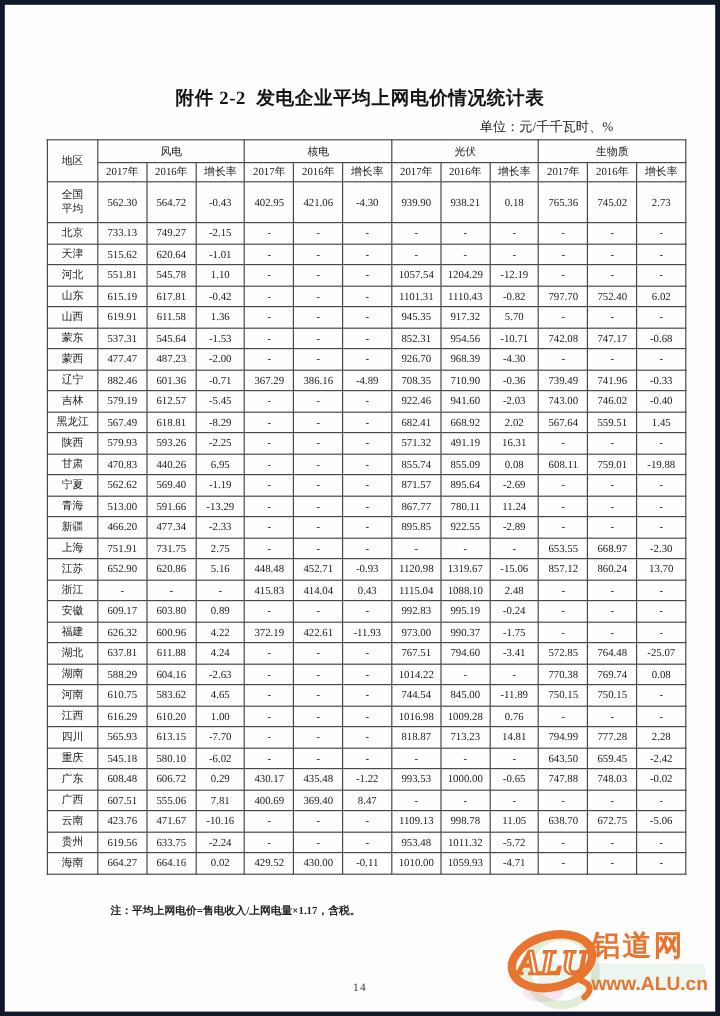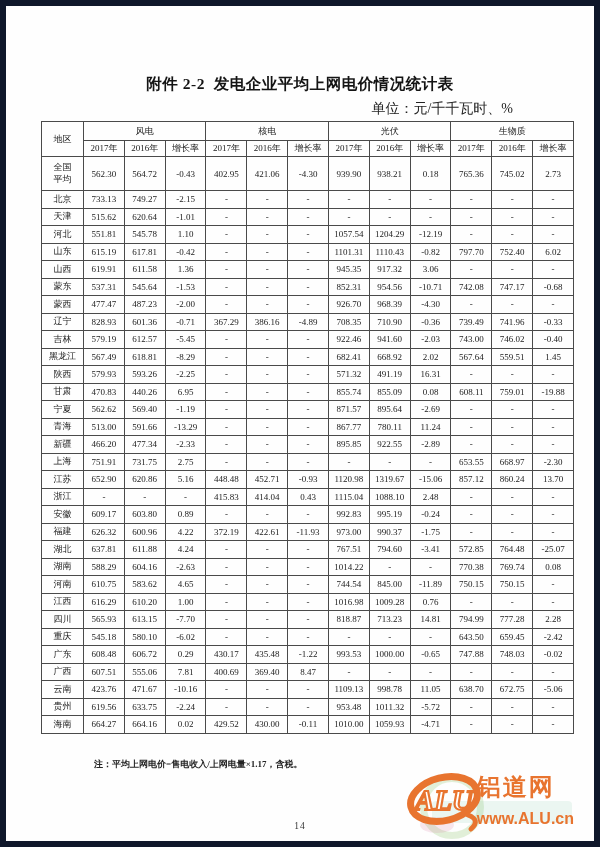--- a/index.html
+++ b/index.html
@@ -7,37 +7,37 @@
   body {
     width: 600px; height: 847px;
     font-family: "Liberation Serif", "DejaVu Serif", serif;
     color: #1d1d1d;
     position: relative;
     overflow: hidden;
   }
   .page {
     position: absolute; inset: 0;
     background: #fefefe;
-    border: 6px solid #0f172a;
+    border: 4px solid #0f172a;
   }
   .doc-title {
     margin-top: 68px;
     text-align: center;
     font-size: 15.5px;
     font-weight: bold;
     color: #141414;
     white-space: pre;
     letter-spacing: 0.5px;
   }
   .content { width: 533px; margin-left: 35px; }
   .unit-line {
     margin-top: 5px;
     text-align: right;
     padding-right: 61px;
-    font-size: 14px;
+    font-size: 11px;
     color: #222;
   }
   table.stats {
     width: 533px;
     margin-top: 3px;
     border-collapse: collapse;
     table-layout: fixed;
     border: 1.5px solid #2d2d2d;
   }
   .stats th, .stats td {
@@ -68,21 +68,21 @@
   .page-number {
     position: absolute;
     top: 815px; left: 0; width: 100%;
     text-align: center;
     font-size: 9.5px;
     letter-spacing: 1px;
     color: #333;
   }
   .watermark {
     position: absolute;
-    right: 20px; bottom: 8px;
+    right: 6px; bottom: 8px;
     display: flex;
     align-items: center;
   }
   .wm-ghost-ring {
     position: absolute; right: 90px; bottom: -6px;
     width: 64px; height: 64px; border-radius: 50%;
     border: 7px solid rgba(150, 200, 120, 0.28);
   }
   .wm-ghost-band {
     position: absolute; right: 2px; bottom: 10px;
@@ -240,21 +240,21 @@
           <tr>
             <td class="region-cell">山西</td>
             <td>619.91</td>
             <td>611.58</td>
             <td>1.36</td>
             <td>-</td>
             <td>-</td>
             <td>-</td>
             <td>945.35</td>
             <td>917.32</td>
-            <td>3.06</td>
+            <td>5.70</td>
             <td>-</td>
             <td>-</td>
             <td>-</td>
           </tr>
           <tr>
             <td class="region-cell">蒙东</td>
             <td>537.31</td>
             <td>545.64</td>
             <td>-1.53</td>
             <td>-</td>
@@ -277,21 +277,21 @@
             <td>-</td>
             <td>926.70</td>
             <td>968.39</td>
             <td>-4.30</td>
             <td>-</td>
             <td>-</td>
             <td>-</td>
           </tr>
           <tr>
             <td class="region-cell">辽宁</td>
-            <td>828.93</td>
+            <td>882.46</td>
             <td>601.36</td>
             <td>-0.71</td>
             <td>367.29</td>
             <td>386.16</td>
             <td>-4.89</td>
             <td>708.35</td>
             <td>710.90</td>
             <td>-0.36</td>
             <td>739.49</td>
             <td>741.96</td>

